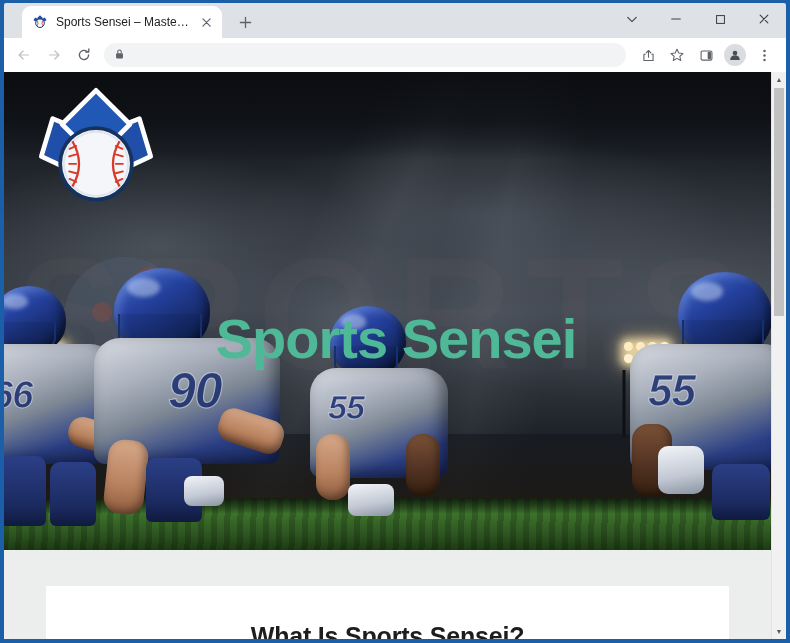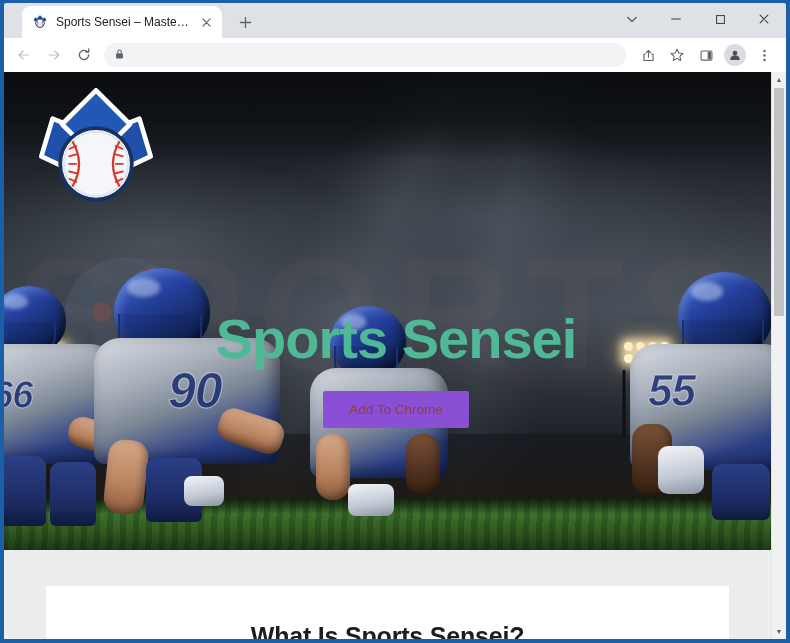--- a/index.html
+++ b/index.html
@@ -552,21 +552,20 @@
                 <path d="M98.5 94 l-7.5 2"></path>
                   <path d="M98 102 l-7 3"></path>
               </g>
             </svg>
           </div>
 
         </div>
 
         <div class="hero-copy">
           <div class="hero-title">Sports Sensei</div>
-          <button class="cta">Add To Chrome</button>
         </div>
       </div>
 
       <div class="content">
         <div class="card">
           <h2>What Is Sports Sensei?</h2>
         </div>
       </div>
     </div>
 

